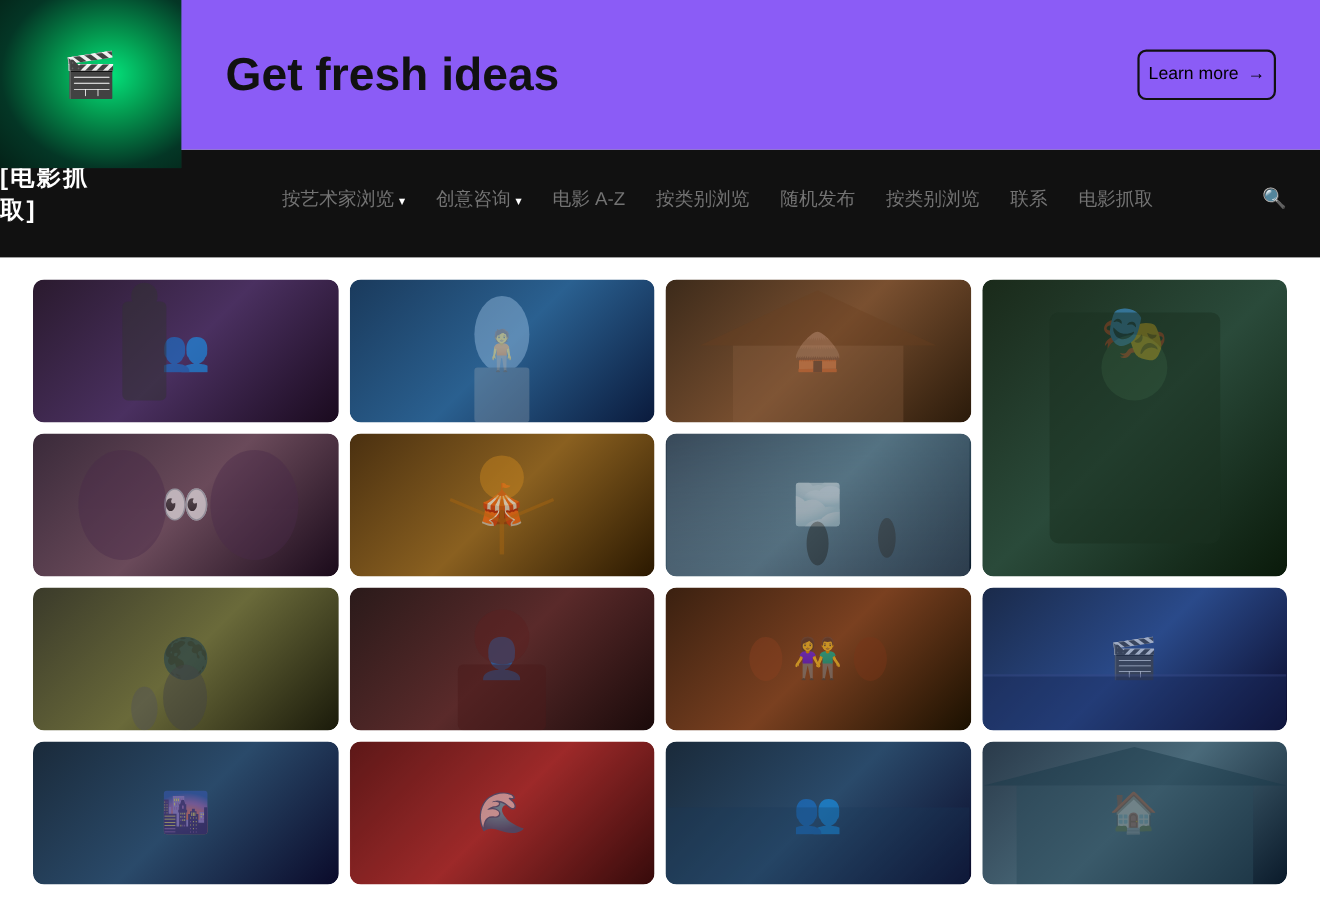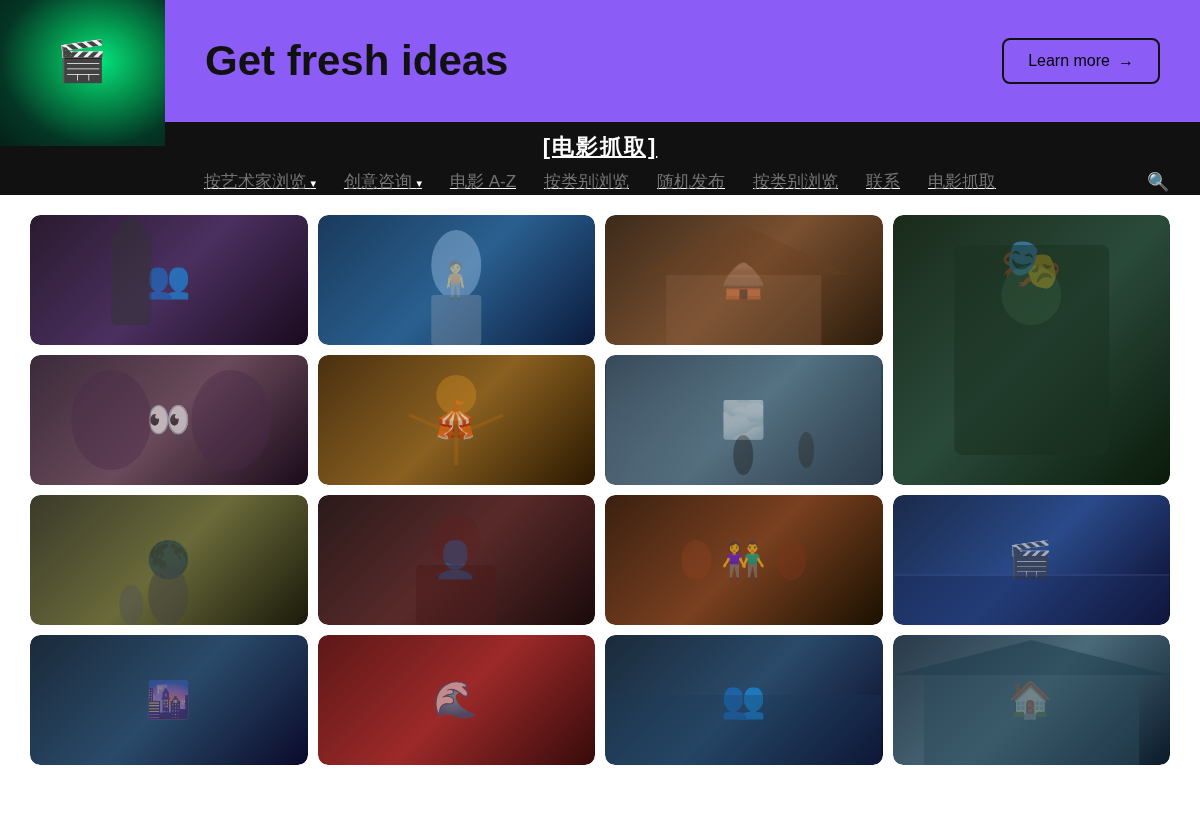--- a/index.html
+++ b/index.html
@@ -4,21 +4,21 @@
   <style>
     * { margin: 0; padding: 0; box-sizing: border-box; }
     body { font-family: -apple-system, BlinkMacSystemFont, 'Segoe UI', sans-serif; background: #fff; width: 1200px; }
 
     
     .banner {
       background: #8B5CF6;
       display: flex;
       align-items: center;
       padding: 0;
-      height: 122px;
+      height: 136px;
       position: relative;
     }
     .banner-image {
       width: 165px;
       height: 170px;
       flex-shrink: 0;
       overflow: hidden;
     }
     .banner-image-inner {
       width: 100%;
@@ -46,42 +46,41 @@
     }
     .banner-title {
       flex: 1;
       padding: 0 40px;
       font-size: 42px;
       font-weight: 700;
       color: #111;
     }
     .banner-btn {
       margin-right: 40px;
-      padding: 12px 24px;
+      padding: 12px 8px;
       border: 2px solid #111;
       border-radius: 8px;
       background: transparent;
       font-size: 16px;
       font-weight: 500;
       cursor: pointer;
       display: flex;
       align-items: center;
       gap: 8px;
       white-space: nowrap;
     }
 
     
     .nav-bar {
       background: #111;
       color: #fff;
       display: flex;
-      flex-direction: column;
-      align-items: center;
-      padding: 10px 0 2px;
-      text-decoration: underline;
+      flex-direction: row;
+      align-items: center;
+      padding: 10px 0 20px;
     }
     .nav-title {
       font-size: 22px;
       font-weight: 600;
       letter-spacing: 2px;
       margin-bottom: 8px;
     }
     .nav-links {
       display: flex;
       align-items: center;

